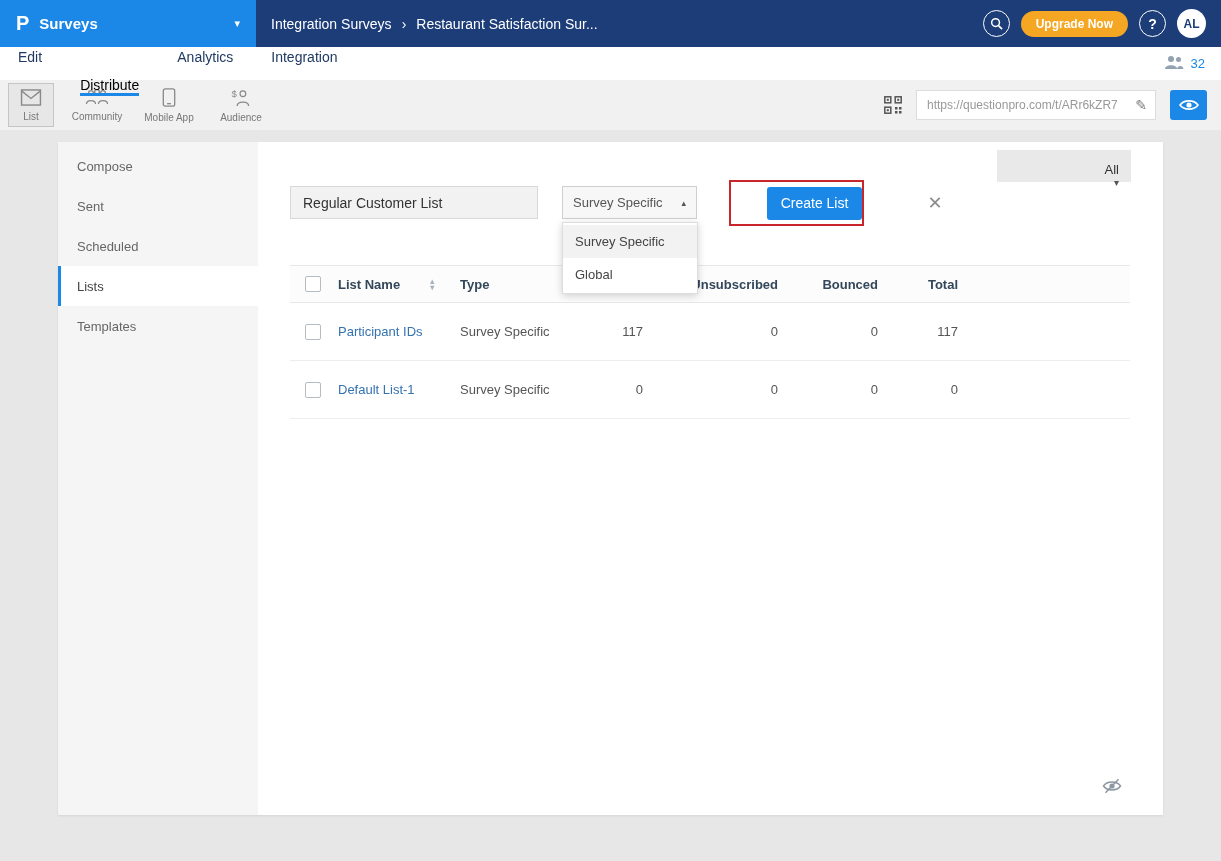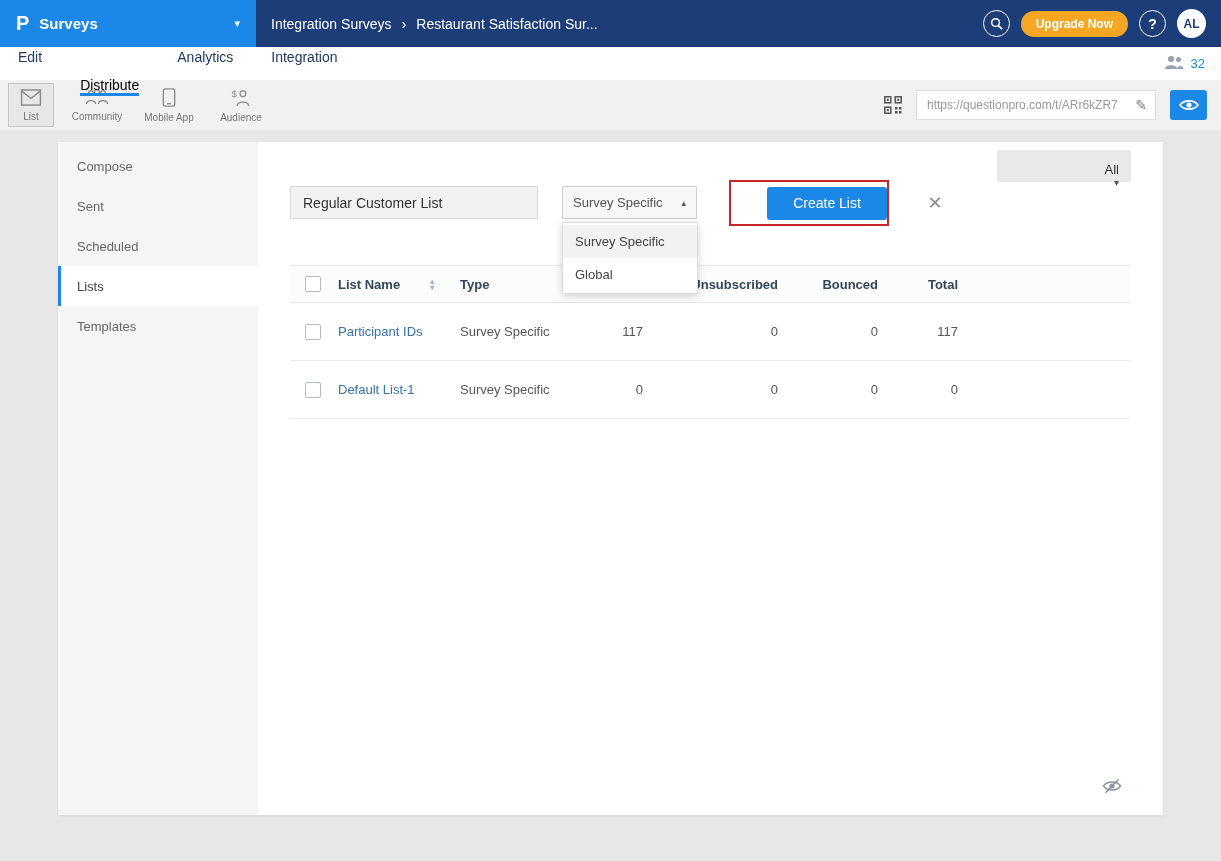--- a/index.html
+++ b/index.html
@@ -67,21 +67,21 @@
                 font-size:13px; color:#333; cursor:pointer;flex-direction:column; }
   .all-caret { margin-left:auto; font-size:10px; color:#555; }
 
   .name-input { position:absolute; top:44px; left:32px; width:248px; height:33px;
                 border:1px solid #D9D9D9; background:#F2F2F2; font-size:14px; color:#333;
                 padding:0 12px; outline:none; font-family:"Liberation Sans", sans-serif; }
   .type-select { position:absolute; top:44px; left:304px; width:135px; height:33px;
                  border:1px solid #CFCFCF; background:#F7F7F7; display:flex; align-items:center;
                  padding:0 10px; font-size:13px; color:#555; cursor:pointer; }
   .type-caret { margin-left:auto; font-size:9px; color:#555; }
-  .annotation-box { position:absolute; top:38px; left:471px; width:160px; height:46px;
+  .annotation-box { position:absolute; top:38px; left:471px; width:135px; height:46px;
                     border:2px solid #C9252C; display:flex; align-items:center; justify-content:center;padding-left:36px; }
   .create-btn { width:138px; height:33px; background:#1B87E6; color:#fff; border:none;
                 border-radius:3px; font-size:14px; cursor:pointer;
                 font-family:"Liberation Sans", sans-serif; }
   .close-x { position:absolute; top:44px; left:662px; width:30px; height:33px;
              display:flex; align-items:center; justify-content:center;
              font-size:18px; color:#8E8E8E; cursor:pointer; }
 
   .dropdown-menu { position:absolute; top:80px; left:304px; width:136px; background:#fff;
                    border:1px solid #DDD; box-shadow:0 2px 8px rgba(0,0,0,0.18);

